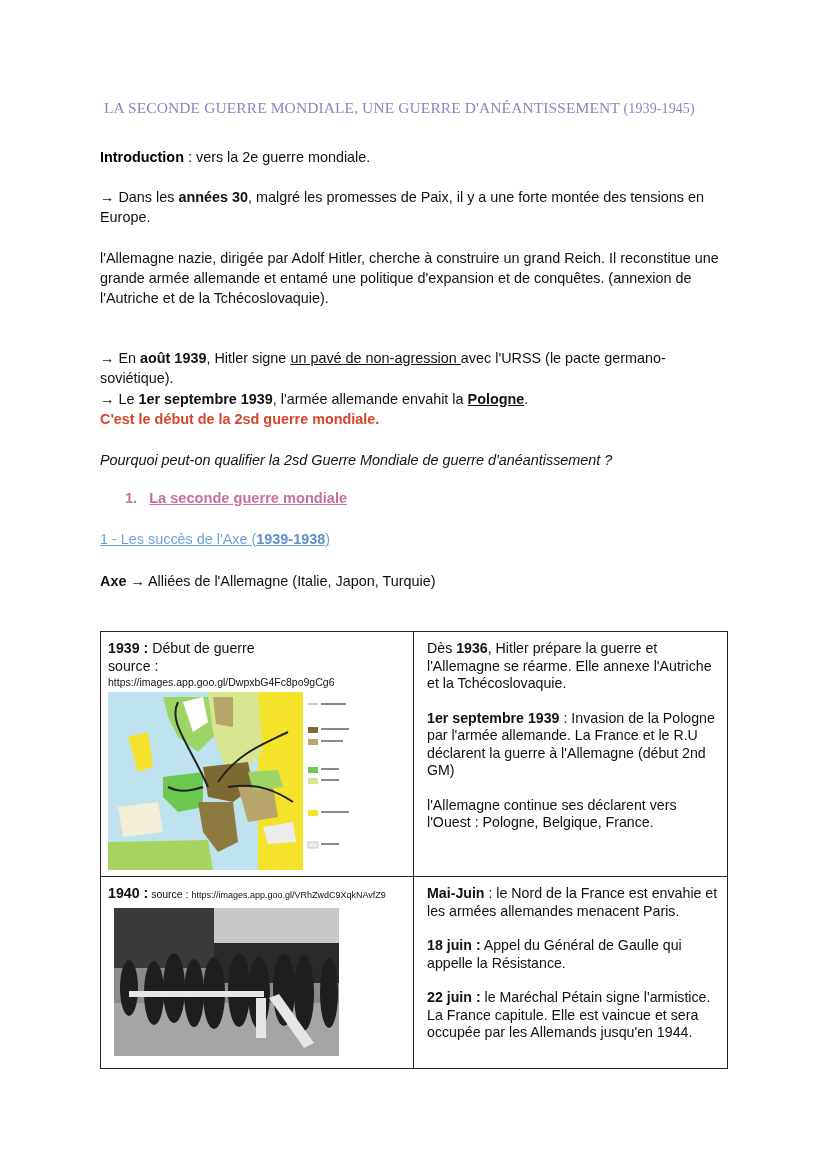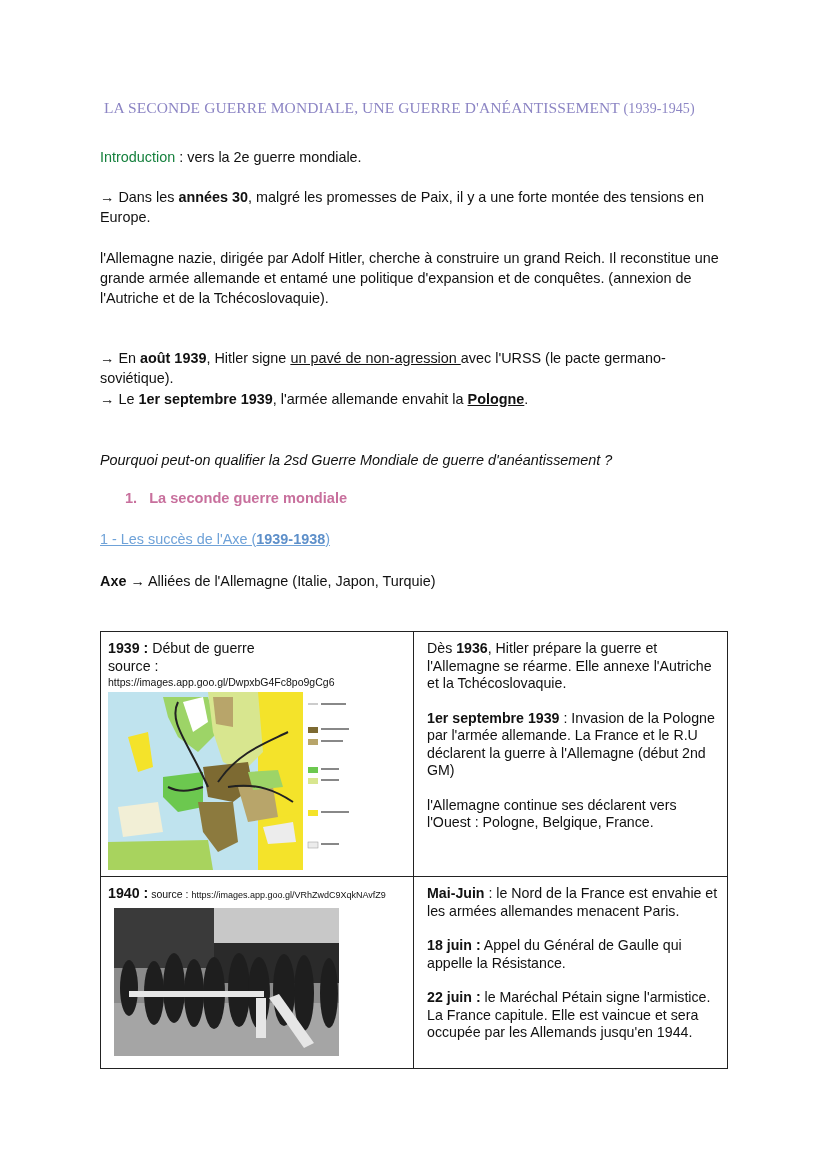--- a/index.html
+++ b/index.html
@@ -3,29 +3,29 @@
 <meta charset="utf-8">
 <style>
   html, body { margin: 0; padding: 0; background: #ffffff; }
   body { width: 828px; height: 1169px; position: relative; overflow: hidden;
          font-family: "Liberation Sans", sans-serif; color: #111; }
   .title { position: absolute; left: 104px; top: 99px; width: 640px;
            font-family: "Liberation Serif", serif; font-size: 15.5px; color: #8c85c4;
            letter-spacing: 0.1px; white-space: nowrap; }
   .title .years { font-size: 14px; }
   .p { position: absolute; left: 100px; font-size: 14.4px; line-height: 20px; width: 630px; }
-  .intro-label { color: #15803d; font-weight: normal; }
+  .intro-label { color: #000000; font-weight: bold; }
   b { font-weight: bold; }
   .u { text-decoration: underline; }
   .red { color: #d9452b; font-weight: bold; }
   .ital { font-style: italic; }
   .h1 { position: absolute; left: 125px; top: 490px; font-size: 14.6px; font-weight: bold;
         color: #c8709d; }
   .h1 .num { margin-right: 12px; text-decoration: none; }
-  .h1 .txt { }
+  .h1 .txt { text-decoration: underline; }
   .h2 { position: absolute; left: 100px; top: 531px; font-size: 14.4px; color: #6fa2d8;
         text-decoration: underline; }
   .h2 b { color: #5d8fc9; }
   table.tl { position: absolute; left: 100px; top: 631px; width: 628px; border-collapse: collapse; padding-left: 48px; }
   table.tl td { border: 1.5px solid #222; vertical-align: top; padding: 8px 7px 6px 7px;
                 font-size: 14.2px; line-height: 17.5px; }
   td.left { width: 298px; }
   .src-small { font-size: 10.5px; line-height: 14px; }
   .src-tiny { font-size: 9px; }
   .cell-para { margin: 0 0 17px 6px; }
@@ -50,20 +50,21 @@
 </div>
 
 <div class="p" style="top:248px">l'Allemagne nazie, dirigée par Adolf Hitler, cherche à construire un grand Reich. Il reconstitue une grande armée allemande et entamé une politique d'expansion et de conquêtes. (annexion de l'Autriche et de la Tchécoslovaquie).</div>
 
 <div class="p" style="top:348px">
   <span>→ En </span><b>août 1939</b><span>, Hitler signe </span><span class="u">un pavé de non-agression </span><span>avec l'URSS (le pacte germano-soviétique).</span>
 </div>
 
 <div class="p" style="top:389px">
   <span>→ Le </span><b>1er septembre 1939</b><span>, l'armée allemande envahit la </span><b class="u">Pologne</b><span>.</span><br>
+  <span class="red">C'est le début de la 2sd guerre mondiale.</span>
 </div>
 
 <div class="p ital" style="top:450px">Pourquoi peut-on qualifier la 2sd Guerre Mondiale de guerre d'anéantissement ?</div>
 
 <div class="h1">
   <span class="num">1.</span><span class="txt">La seconde guerre mondiale</span>
 </div>
 
 <div class="h2">
   <span>1 - Les succès de l'Axe (</span><b>1939-1938</b><span>)</span>

